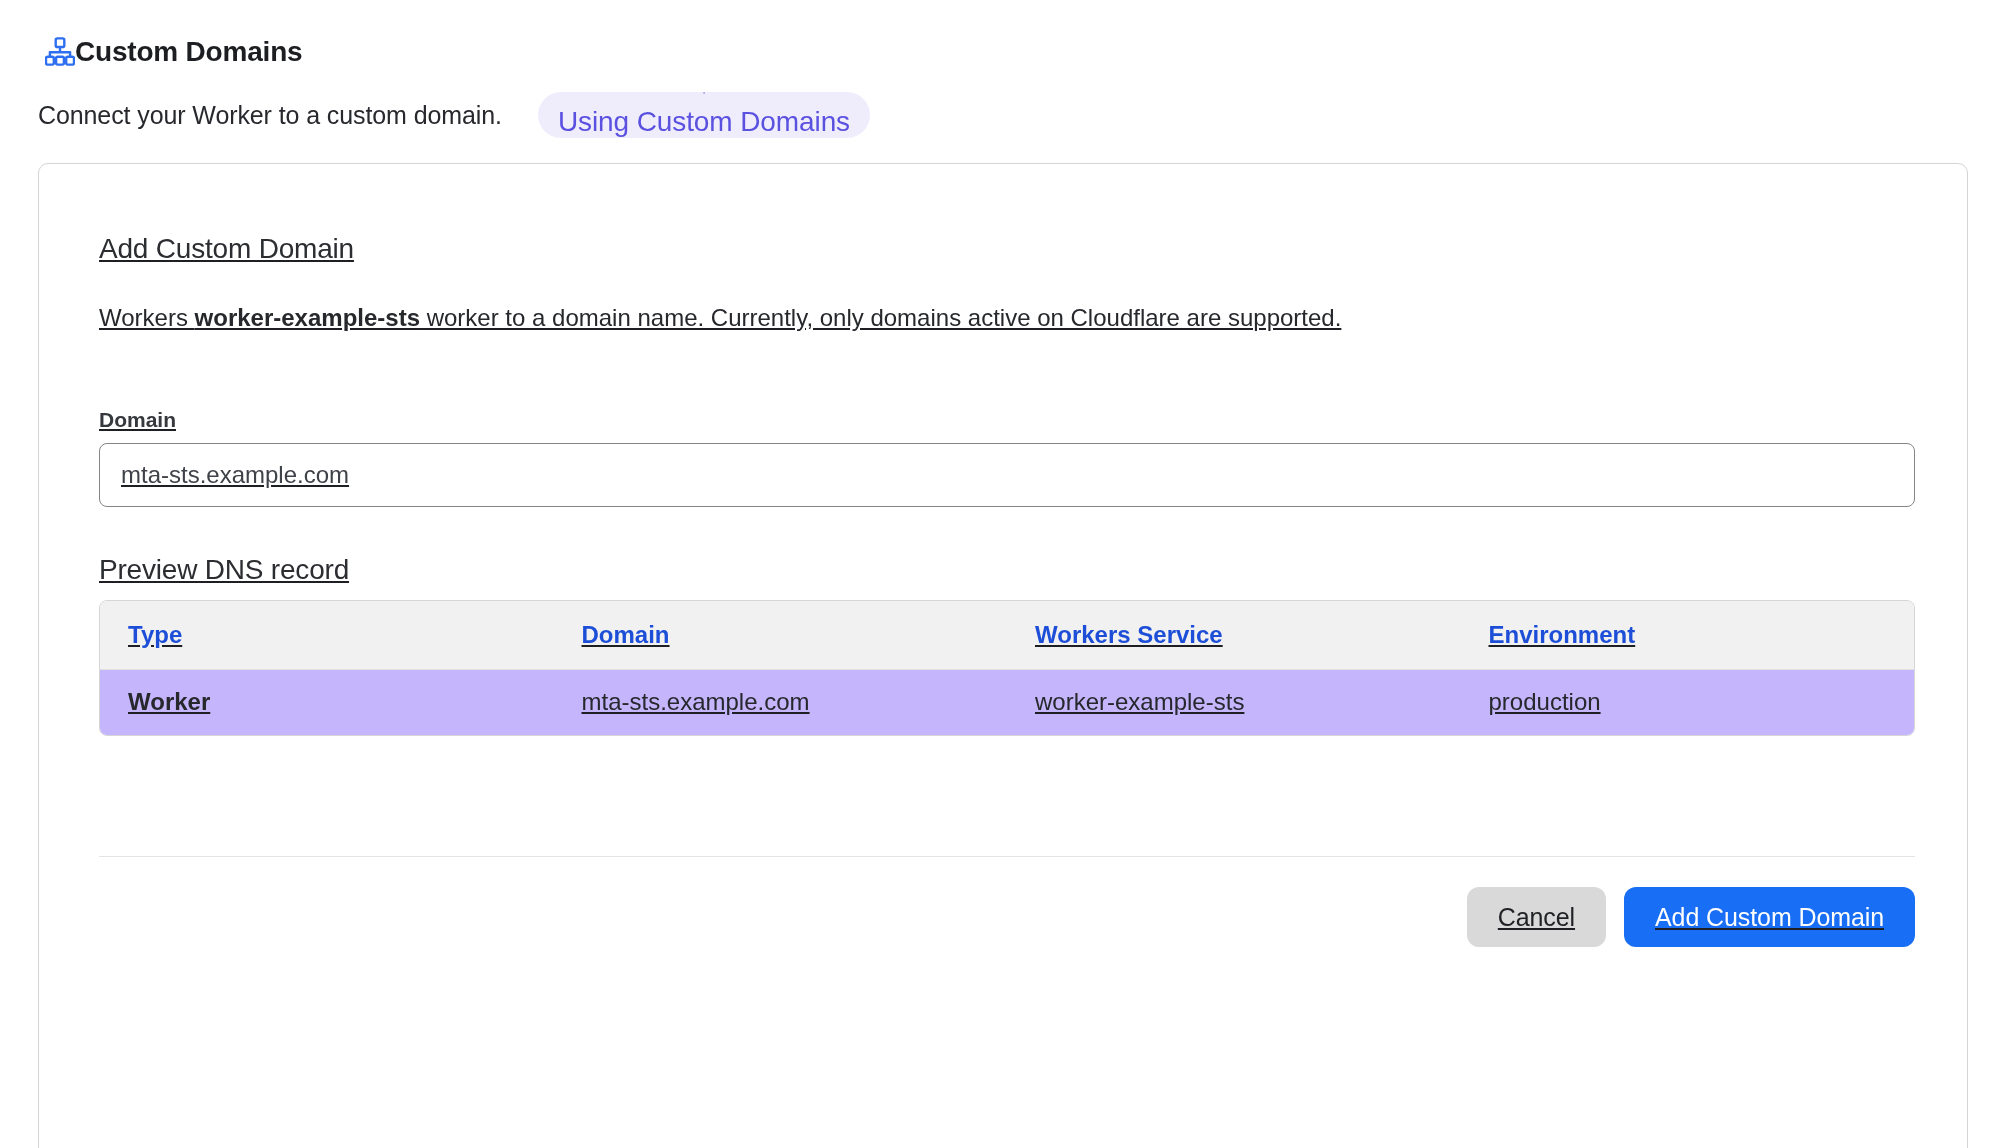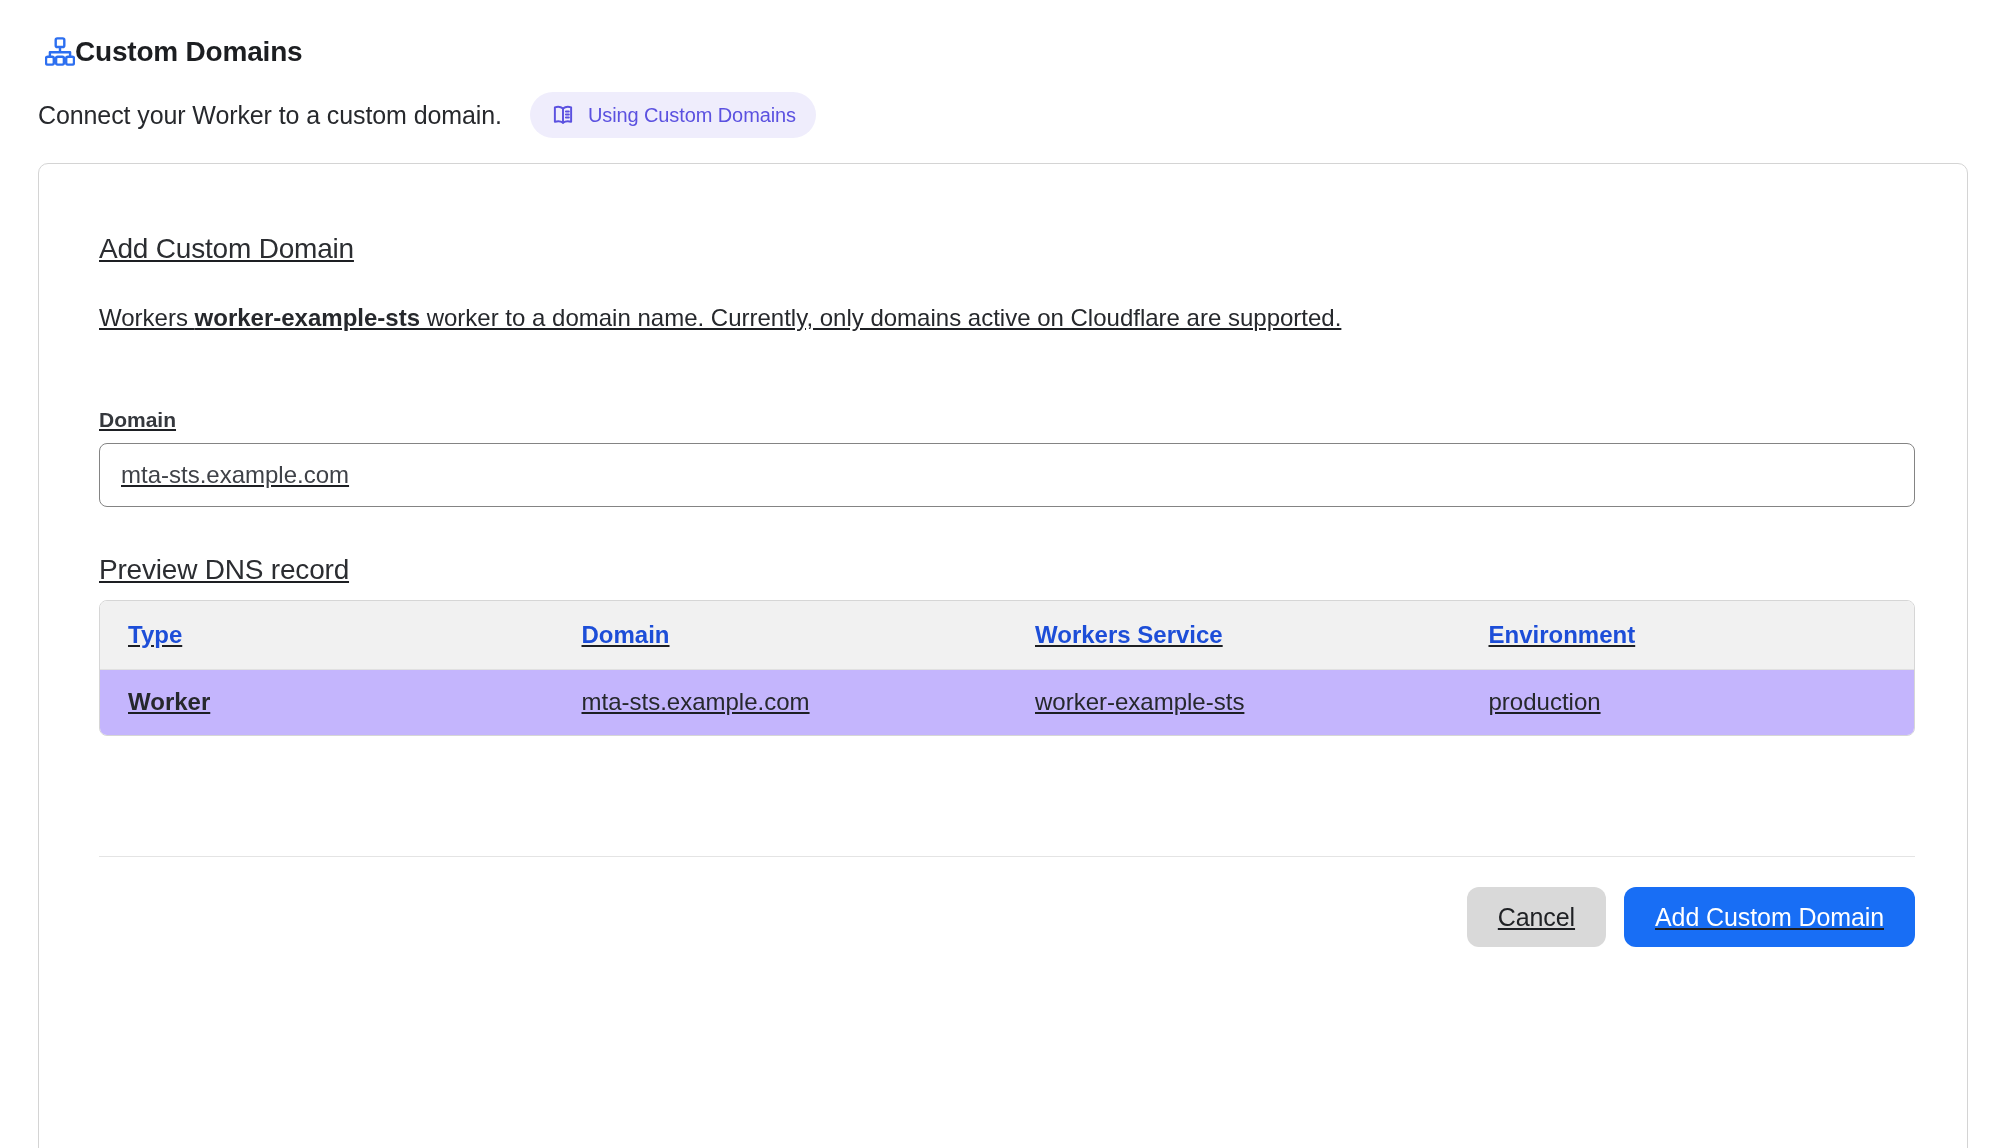--- a/index.html
+++ b/index.html
@@ -23,29 +23,29 @@
     margin-left: 7px; height: 40px;
   }
   .title-row .app-icon {
     width: 30px; height: 30px; color: var(--icon-blue);
     flex: 0 0 auto; display: block;
   }
   h1.page-title {
     font-size: 28px; font-weight: 700; letter-spacing: -0.2px; color: #1c1e21;
   }
   .subtitle-row {
-    margin-top: 20px; display: flex; align-items: center; gap: 28px; height: 46px;
+    margin-top: 20px; display: flex; align-items: center; gap: 36px; height: 46px;
   }
   .page-subtitle { font-size: 25px; color: #27292d; letter-spacing: -0.1px; }
   .docs-badge {
     display: inline-flex; align-items: center; gap: 12px;
     height: 46px; padding: 0 20px; border-radius: 23px;
     background: var(--badge-bg); color: var(--badge-text);
-    font-size: 20px; letter-spacing: -0.1px;
-    border: none; cursor: pointer; font-family: inherit;
+    font-size: 28px; letter-spacing: -0.1px;
+    border: none; cursor: pointer; font-family: inherit; flex-direction: column;
   }
   .docs-badge .book-icon { width: 26px; height: 26px; display: block; }
 
   .card {
     width: 1930px; height: 1111px;
     margin: 25px 0 0 38px;
     background: #fff;
     border: 1px solid #d4d4d4;
     border-radius: 10px;
     padding: 68px 52px 58px 60px;

